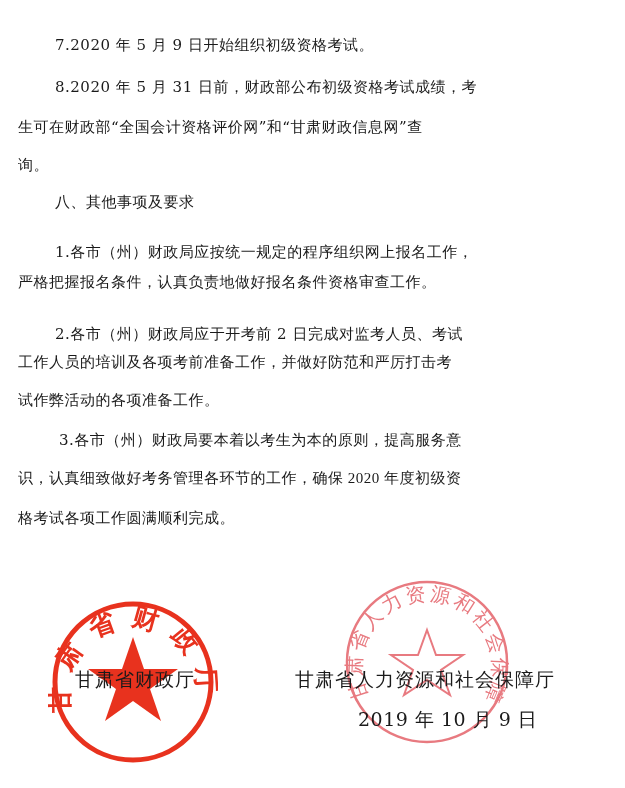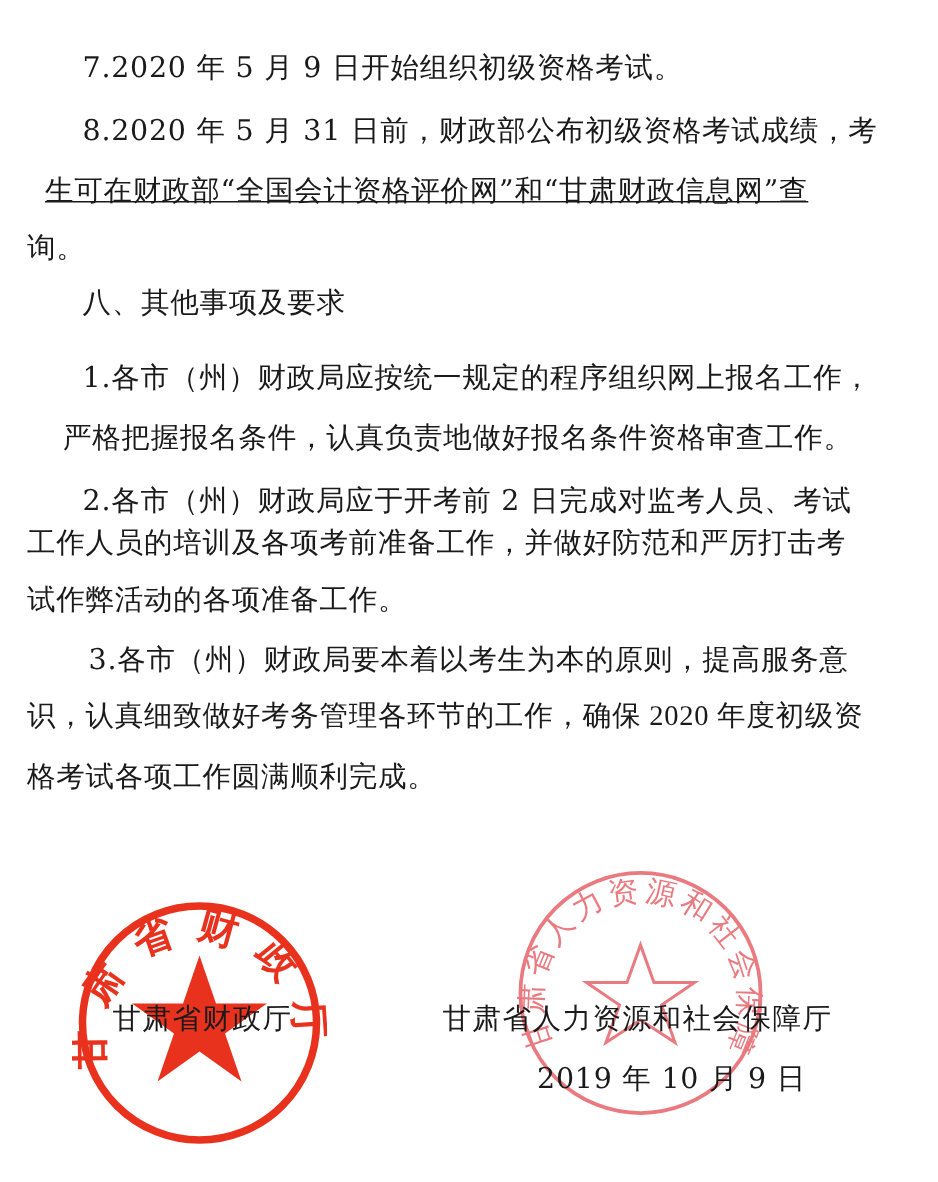--- a/index.html
+++ b/index.html
@@ -1,34 +1,34 @@
 <!DOCTYPE html>
 <html><head>
 <meta charset="utf-8">
 <style>
   html, body { margin:0; padding:0; background:#ffffff; }
   body { width:625px; height:788px; position:relative; overflow:hidden;
          font-family:"DejaVu Serif","Liberation Serif",serif; color:#1a1a1a; }
-  .line { position:absolute; font-size:19px; line-height:24px; white-space:nowrap; letter-spacing:0.5px; }
+  .line { position:absolute; font-size:15px; line-height:24px; white-space:nowrap; letter-spacing:0.5px; }
   .heading { font-family:"DejaVu Sans","Liberation Sans",sans-serif; font-weight:normal; }
   .stamp { position:absolute; }
   .sig { position:absolute; font-size:19px; line-height:24px; white-space:nowrap; font-family:"DejaVu Sans","Liberation Sans",sans-serif; letter-spacing:1px; }
   .date { position:absolute; font-size:19px; line-height:24px; white-space:nowrap; letter-spacing:0.5px; }
 </style>
 </head>
 <body>
 
 <div id="doc">
     <div class="line" style="left: 55px; top: 33px;">7.2020 年 5 月 9 日开始组织初级资格考试。</div>
     <div class="line" style="left: 55px; top: 75px;">8.2020 年 5 月 31 日前，财政部公布初级资格考试成绩，考</div>
-    <div class="line" style="left: 30px; top: 115px; text-decoration: underline;">生可在财政部“全国会计资格评价网”和“甘肃财政信息网”查</div>
+    <div class="line" style="left: 18px; top: 115px;">生可在财政部“全国会计资格评价网”和“甘肃财政信息网”查</div>
     <div class="line" style="left: 18px; top: 153px;">询。</div>
     <div class="line heading" style="left: 55px; top: 190px;">八、其他事项及要求</div>
     <div class="line" style="left: 55px; top: 240px;">1.各市（州）财政局应按统一规定的程序组织网上报名工作，</div>
-    <div class="line" style="left: 18px; top: 280px; margin-left: 24px;">严格把握报名条件，认真负责地做好报名条件资格审查工作。</div>
+    <div class="line" style="left: 18px; top: 270px;">严格把握报名条件，认真负责地做好报名条件资格审查工作。</div>
     <div class="line" style="left: 55px; top: 322px;">2.各市（州）财政局应于开考前 2 日完成对监考人员、考试</div>
     <div class="line" style="left: 18px; top: 350px;">工作人员的培训及各项考前准备工作，并做好防范和严厉打击考</div>
     <div class="line" style="left: 18px; top: 388px;">试作弊活动的各项准备工作。</div>
     <div class="line" style="left: 59px; top: 428px;">3.各市（州）财政局要本着以考生为本的原则，提高服务意</div>
     <div class="line" style="left: 18px; top: 466px; font-family: Liberation Serif, serif;">识，认真细致做好考务管理各环节的工作，确保 2020 年度初级资</div>
     <div class="line" style="left: 18px; top: 506px; text-align: center;">格考试各项工作圆满顺利完成。</div>
   </div>
 
 <svg class="stamp" style="left:48px;top:597px" width="170" height="170" viewBox="0 0 170 170">
   <circle cx="85" cy="85" r="78" fill="none" stroke="#e8321e" stroke-width="5"></circle>

